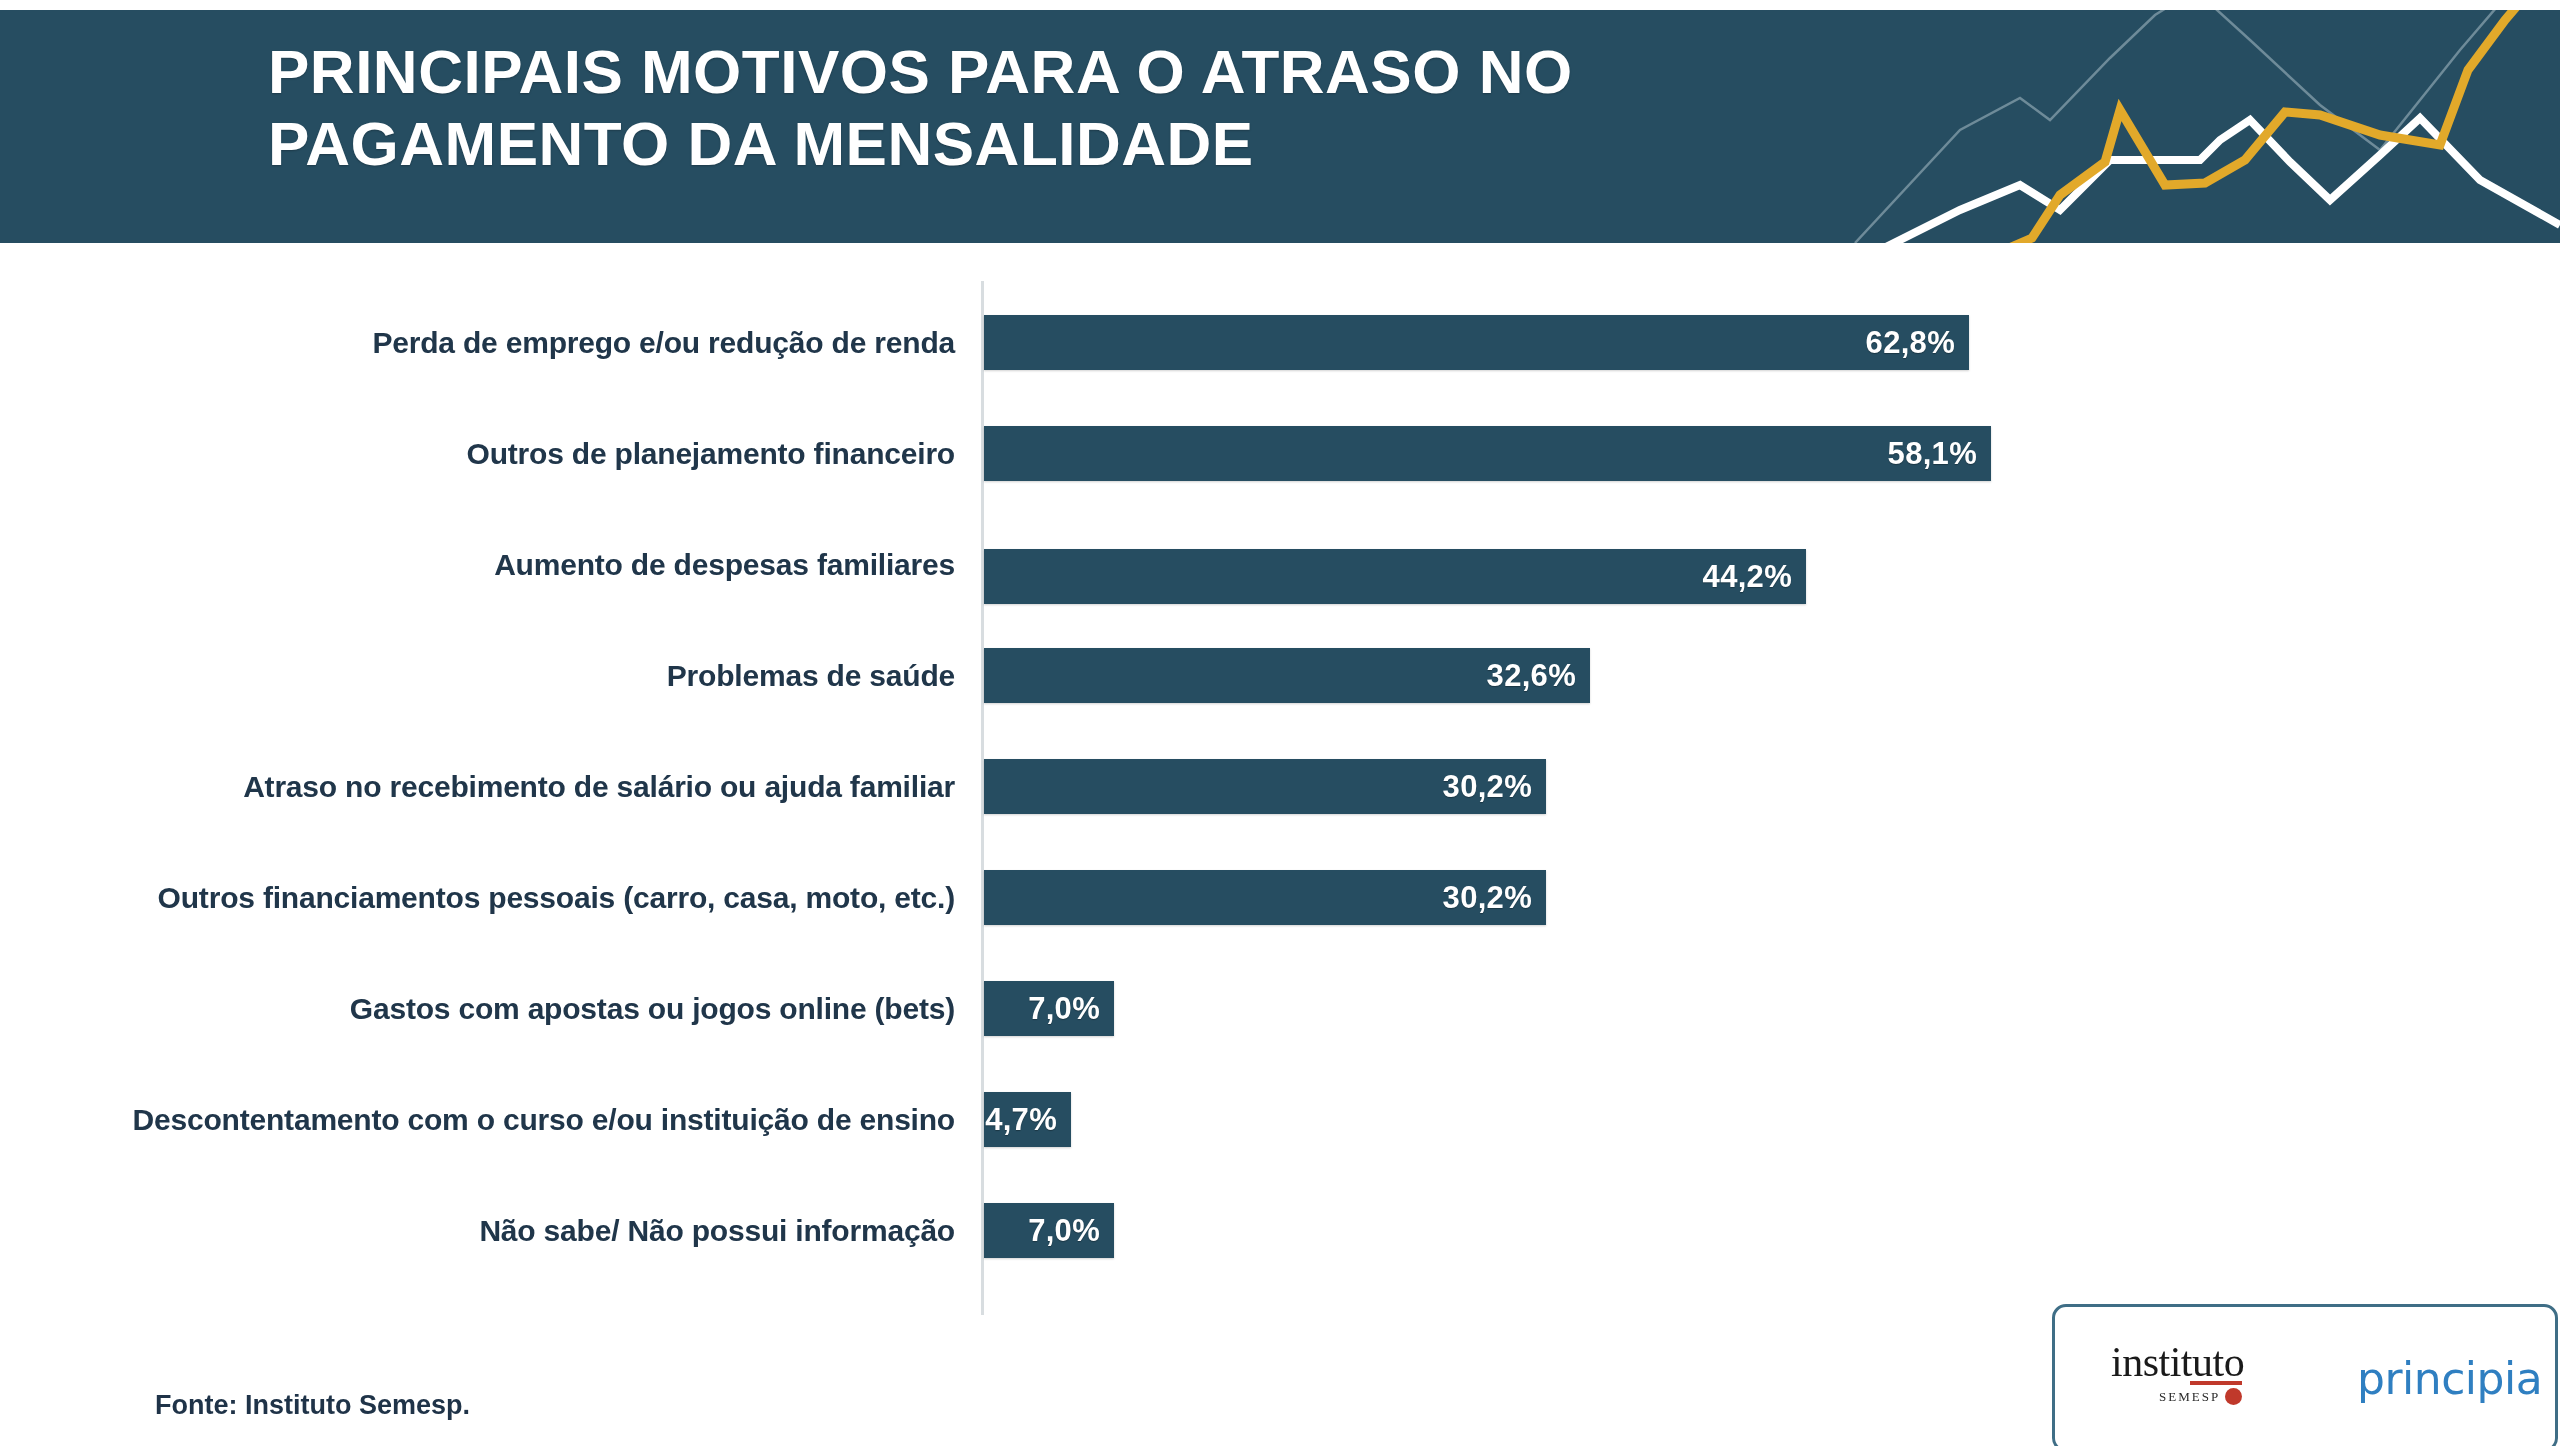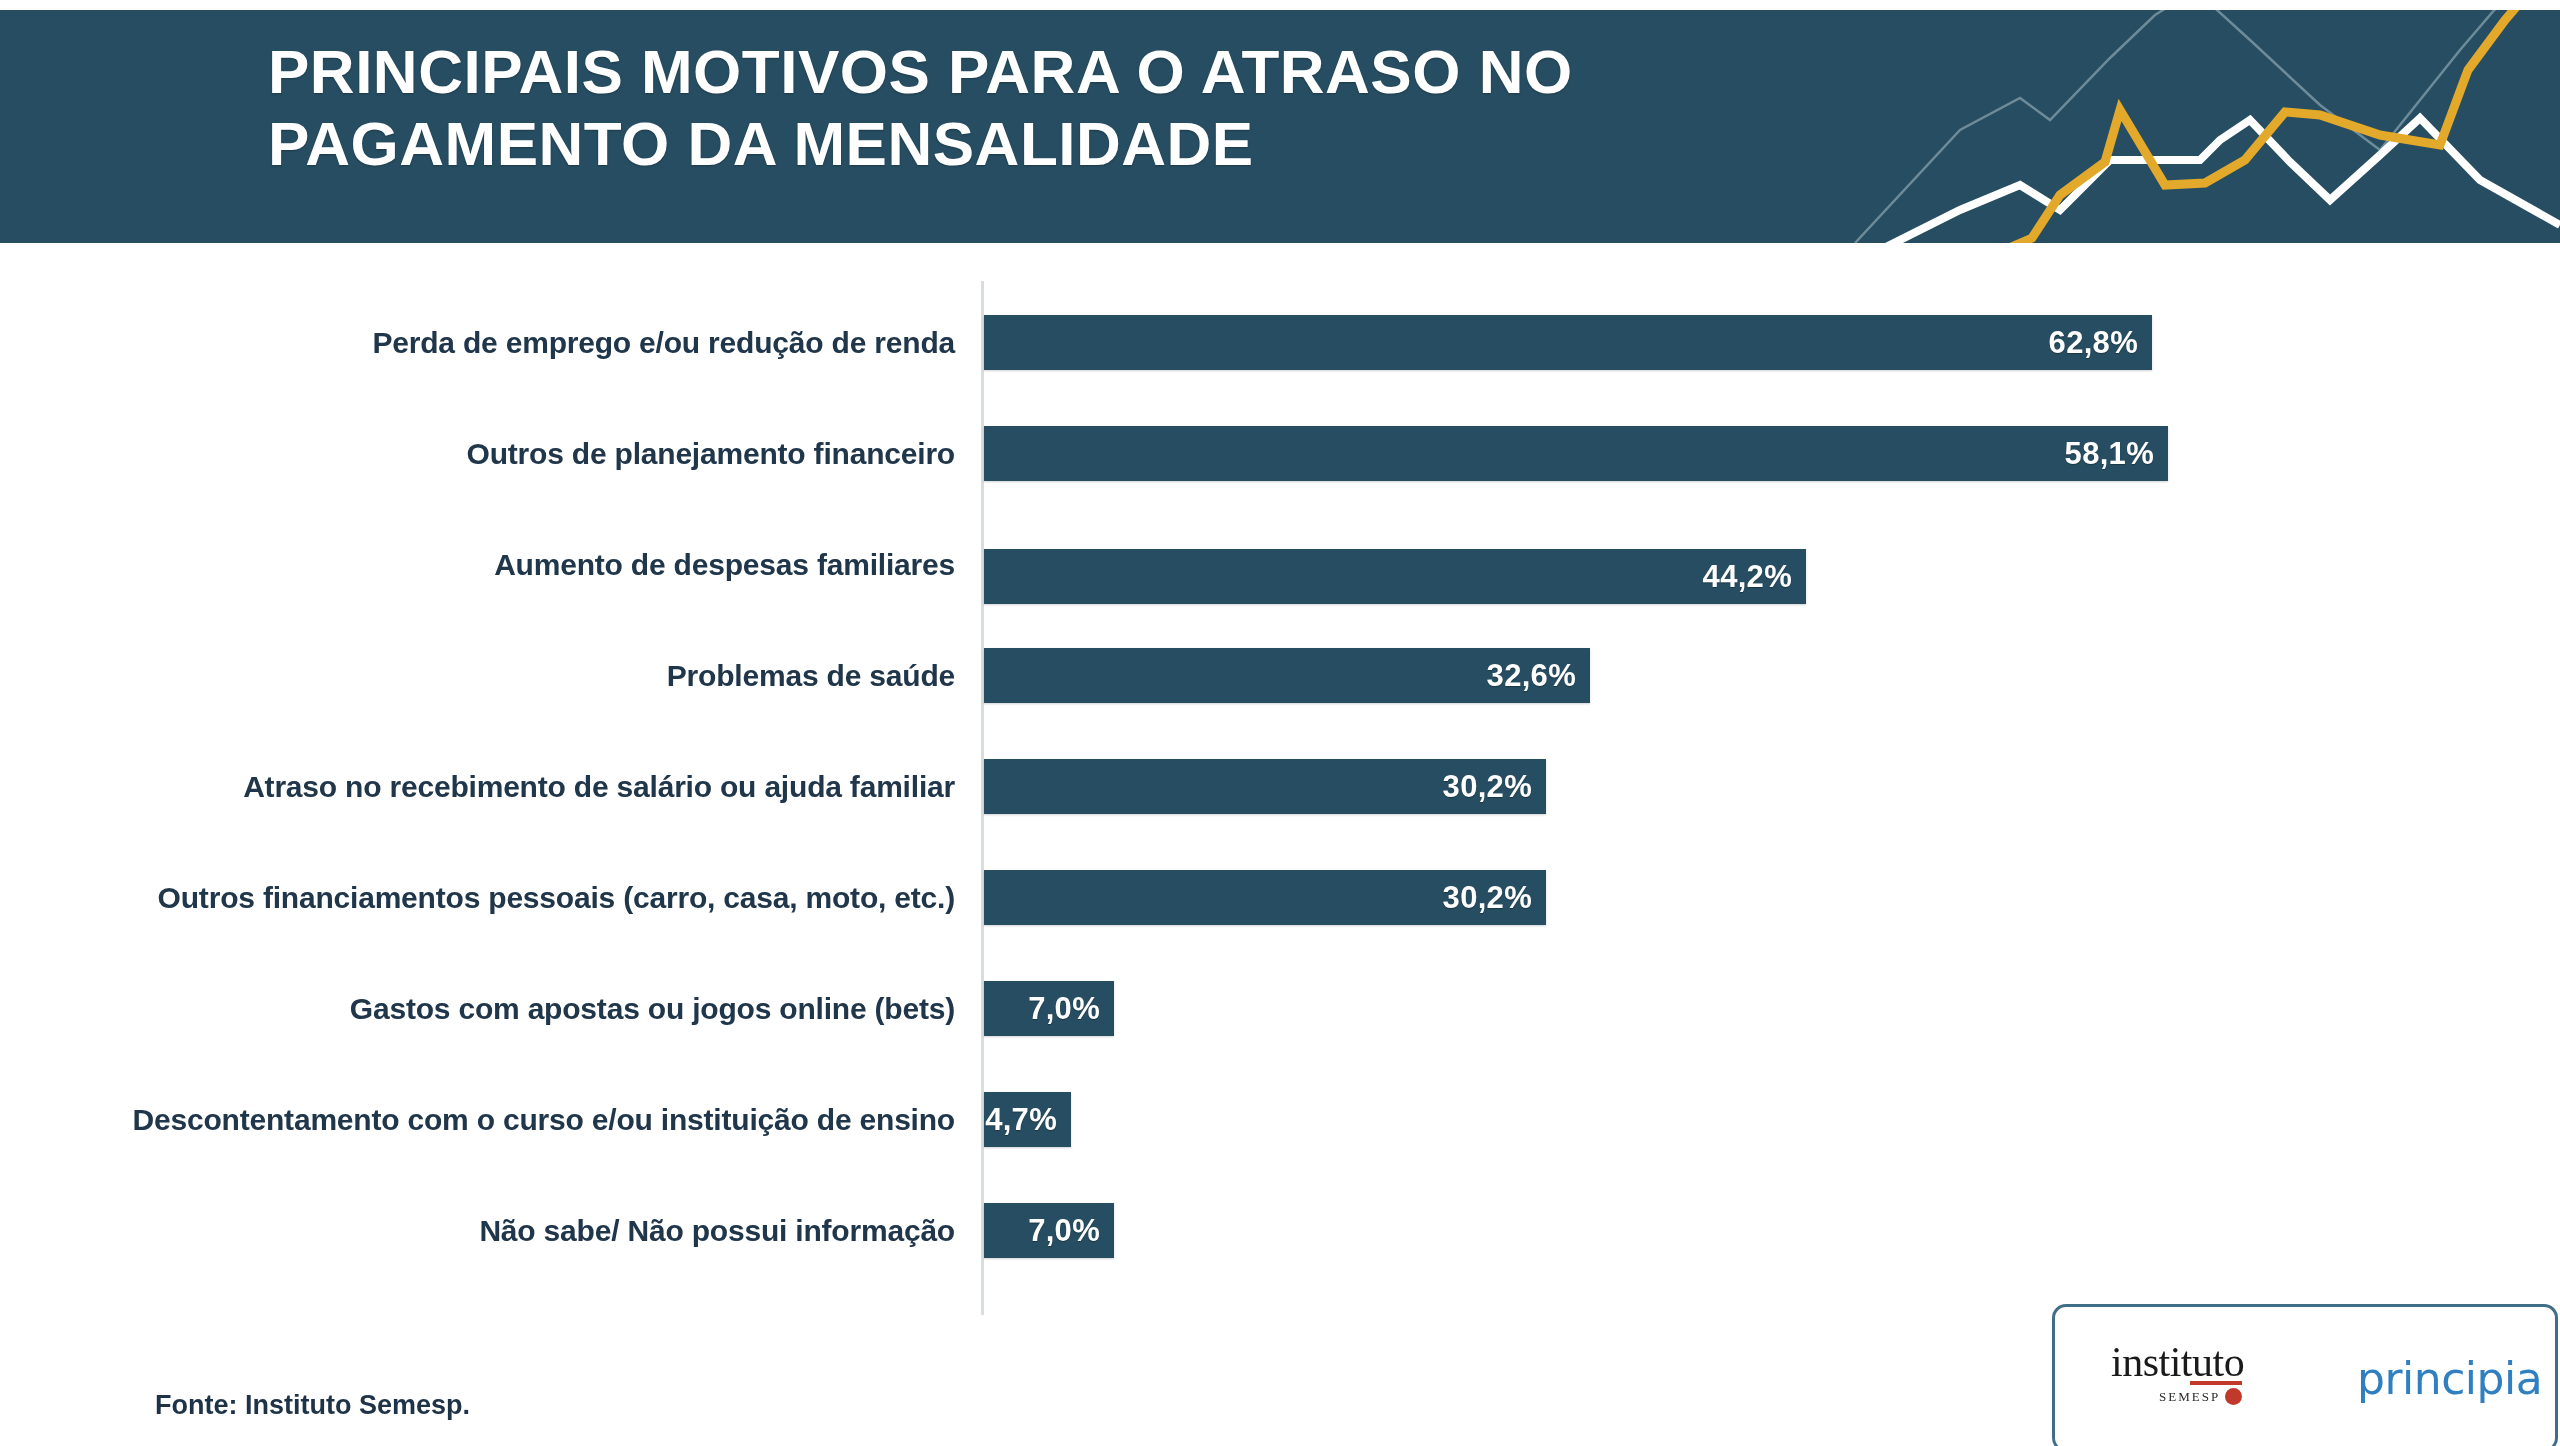--- a/index.html
+++ b/index.html
@@ -133,27 +133,27 @@
     <span class="tline">PRINCIPAIS MOTIVOS PARA O ATRASO NO</span>
     <span class="tline">PAGAMENTO DA MENSALIDADE</span>
   </div>
 </div>
 
 <div id="chart">
   <div id="axis-line"></div>
   <div id="bars-container">
       <div class="bar-row" style="top: 72px;">
         <div class="bar-label">Perda de emprego e/ou redução de renda</div>
-        <div class="bar" style="width: 1168px;">
+        <div class="bar" style="width: 985px;">
           <span class="bar-value">62,8%</span>
         </div>
       </div>
       <div class="bar-row" style="top: 183px;">
         <div class="bar-label">Outros de planejamento financeiro</div>
-        <div class="bar" style="width: 1184px;">
+        <div class="bar" style="width: 1007px;">
           <span class="bar-value">58,1%</span>
         </div>
       </div>
       <div class="bar-row" style="top: 294px;">
         <div class="bar-label">Aumento de despesas familiares</div>
         <div class="bar" style="width: 822px; margin-top: 12px;">
           <span class="bar-value">44,2%</span>
         </div>
       </div>
       <div class="bar-row" style="top: 405px;">

